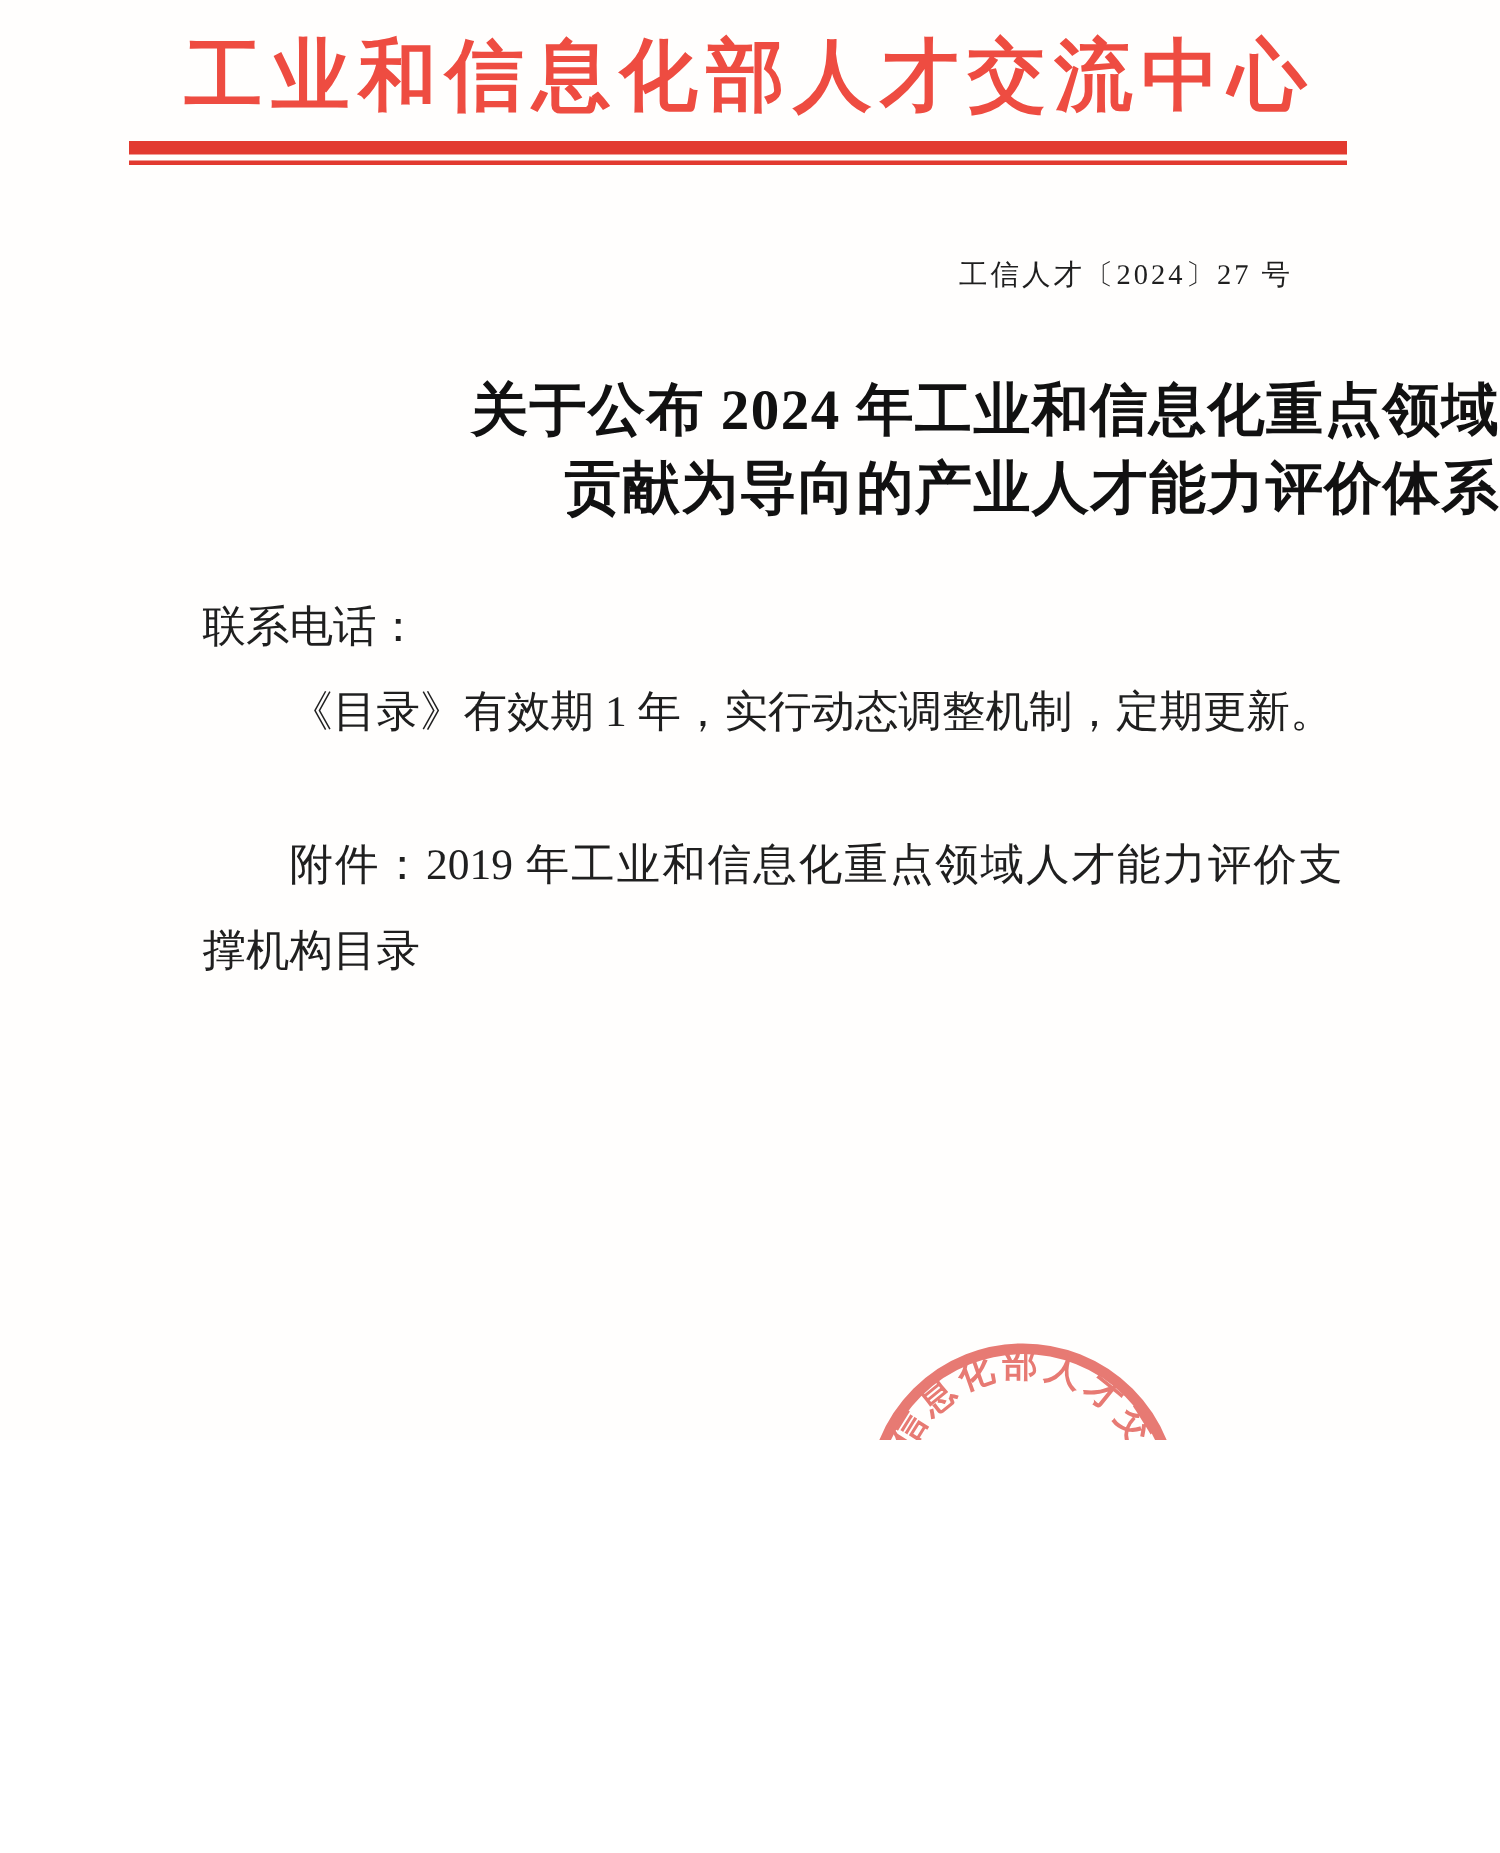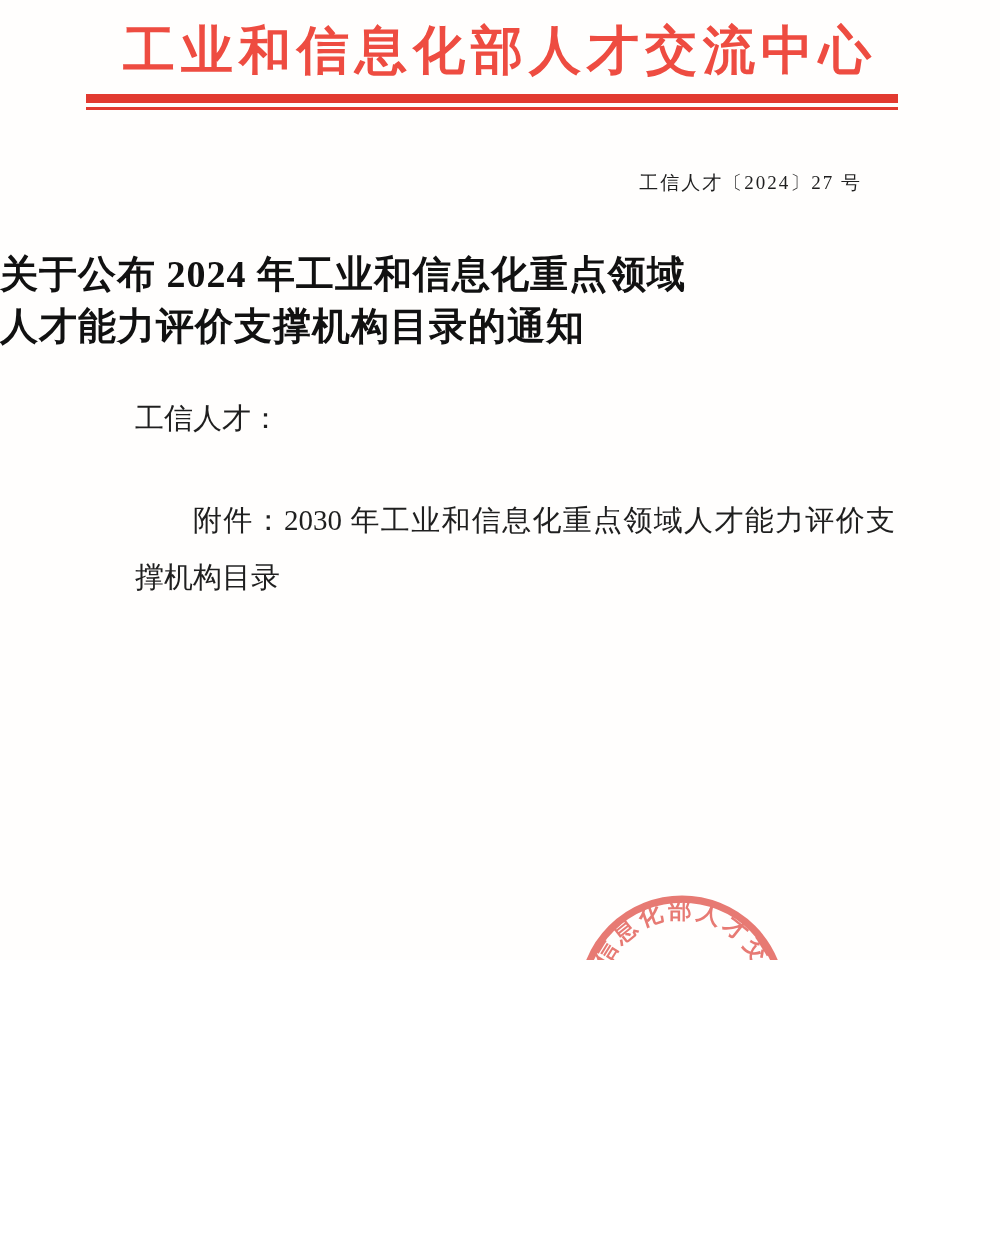--- a/index.html
+++ b/index.html
@@ -32,21 +32,21 @@
   .rule-top-thin{top:107px;height:3px;}
   .rule-bottom-thin{top:1182px;height:3px;}
   .rule-bottom-thick{top:1189px;height:9px;}
   .doc-number{
     position:absolute;top:170px;right:138px;
     font-size:19px;letter-spacing:2px;
     white-space:nowrap;
   }
   .doc-title{
     position:absolute;top:248px;left:0;width:100%;
-    text-align:left;
+    text-align:right;
     font-size:38px;font-weight:bold;
     line-height:52px;letter-spacing:1px;
     color:#111;
   }
   .body-block{
     position:absolute;top:390px;left:135px;width:760px;
     font-size:29px;line-height:57px;
     text-align:justify;
     color:var(--ink);
   }
@@ -85,26 +85,27 @@
 
   <div class="letterhead">工业和信息化部人才交流中心</div>
 
   <div class="rule rule-top-thick"></div>
   <div class="rule rule-top-thin"></div>
 
   <div class="doc-number">工信人才〔2024〕27 号</div>
 
   <div class="doc-title">
     <span>关于公布 2024 年工业和信息化重点领域</span><br>
-    <span>人才能力评价支撑机构目录的通知</span>
+    <span>贡献为导向的产业人才能力评价体系</span>
   </div>
 
   <div class="body-block">
-    <p>工信人才：</p>
-    <p class="attachment">附件：2030 年工业和信息化重点领域人才能力评价支撑机构目录</p>
+    <p>联系电话：</p>
+    <p class="indent">《目录》有效期 1 年，实行动态调整机制，定期更新。</p>
+    <p class="attachment">附件：2019 年工业和信息化重点领域人才能力评价支撑机构目录</p>
   </div>
 
   <div class="signature">
     <div>工业和信息化部人才交流中心</div>
     <div>2019 年 3 月 7 日</div>
   </div>
 
   <svg class="seal" viewBox="0 0 212 212" aria-hidden="true">
     <circle cx="106" cy="106" r="98" fill="none" stroke="#e0544d" stroke-width="7"></circle>
     <defs>

